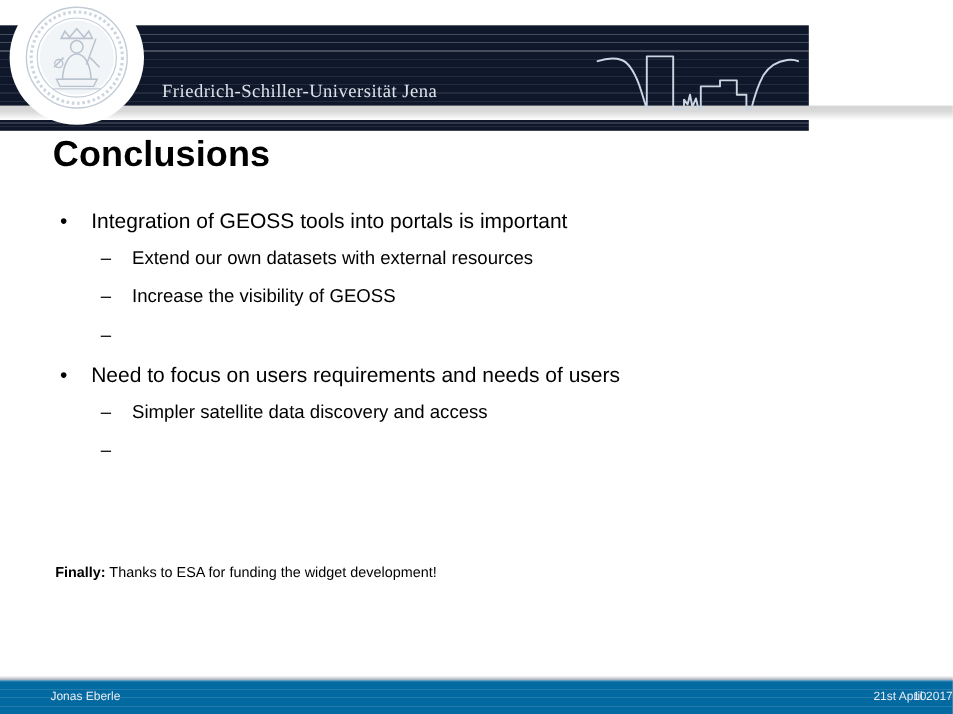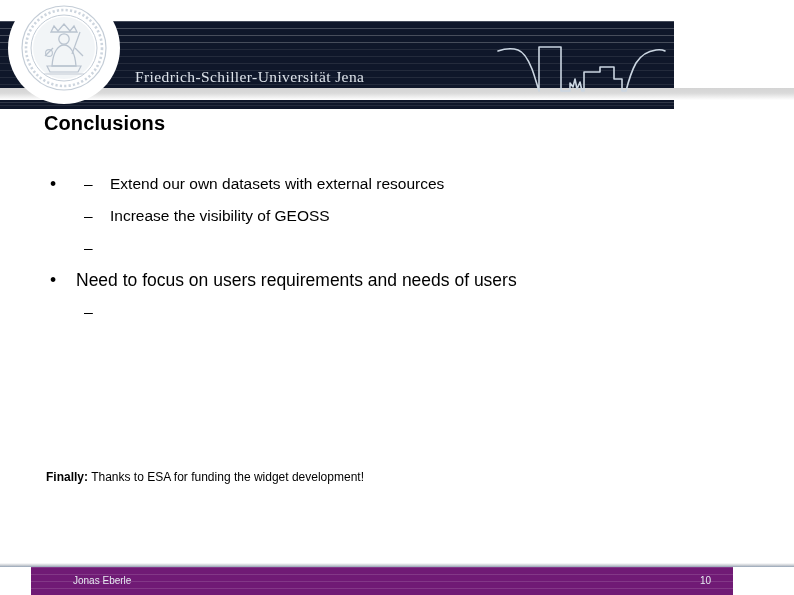--- a/index.html
+++ b/index.html
@@ -111,21 +111,21 @@
     width: 170px;
     height: 60px;
     z-index: 2;
   }
 
   
   .slide-title {
     position: absolute;
     left: 44px;
     top: 112px;
-    font-size: 20px;
+    font-size: 30px;
     font-weight: bold;
     color: #000000;
     letter-spacing: 0.1px;
   }
 
   .content {
     position: absolute;
     left: 44px;
     top: 168px;
     width: 706px;
@@ -187,25 +187,24 @@
     left: 0;
     top: 563px;
     width: 794px;
     height: 4px;
     background: linear-gradient(to bottom, #ffffff 0%, #c8ccd2 60%, #93a3b6 100%);
   }
   .footer {
     position: absolute;
     left: 0;
     top: 567px;
-    width: 702px;
+    width: 794px;
     height: 28px;
-    background: #701a75;
+    background: #0369a1;
     overflow: hidden;
-    margin-left: 31px;
   }
   .footer-stripes {
     position: absolute;
     left: 0; top: 0;
     width: 794px;
     height: 28px;
     background-image: repeating-linear-gradient(
       to bottom,
       rgba(255,255,255,0.13) 0px,
       rgba(255,255,255,0.13) 1px,
@@ -283,20 +282,21 @@
   </svg>
 </div>
 
 <div class="slide-title">Conclusions</div>
 
 <div class="content">
 
   <div>
     <p class="bullet-l1">
       <span class="marker">•</span>
+      <span>Integration of GEOSS tools into portals is important</span>
     </p>
     <p class="bullet-l2">
       <span class="marker">–</span>
       <span>Extend our own datasets with external resources</span>
     </p>
     <p class="bullet-l2">
       <span class="marker">–</span>
       <span>Increase the visibility of GEOSS</span>
     </p>
     <p class="bullet-l2">
@@ -306,20 +306,21 @@
 
   <div class="group-gap"></div>
 
   <div>
     <p class="bullet-l1">
       <span class="marker">•</span>
       <span>Need to focus on users requirements and needs of users</span>
     </p>
     <p class="bullet-l2">
       <span class="marker">–</span>
+      <span>Simpler satellite data discovery and access</span>
     </p>
     <p class="bullet-l2">
       <span class="marker">–</span>
     </p>
   </div>
 </div>
 
 <div class="finally-line">
   <span class="lead">Finally:</span><span> Thanks to ESA for funding the widget development!</span>
 </div>

